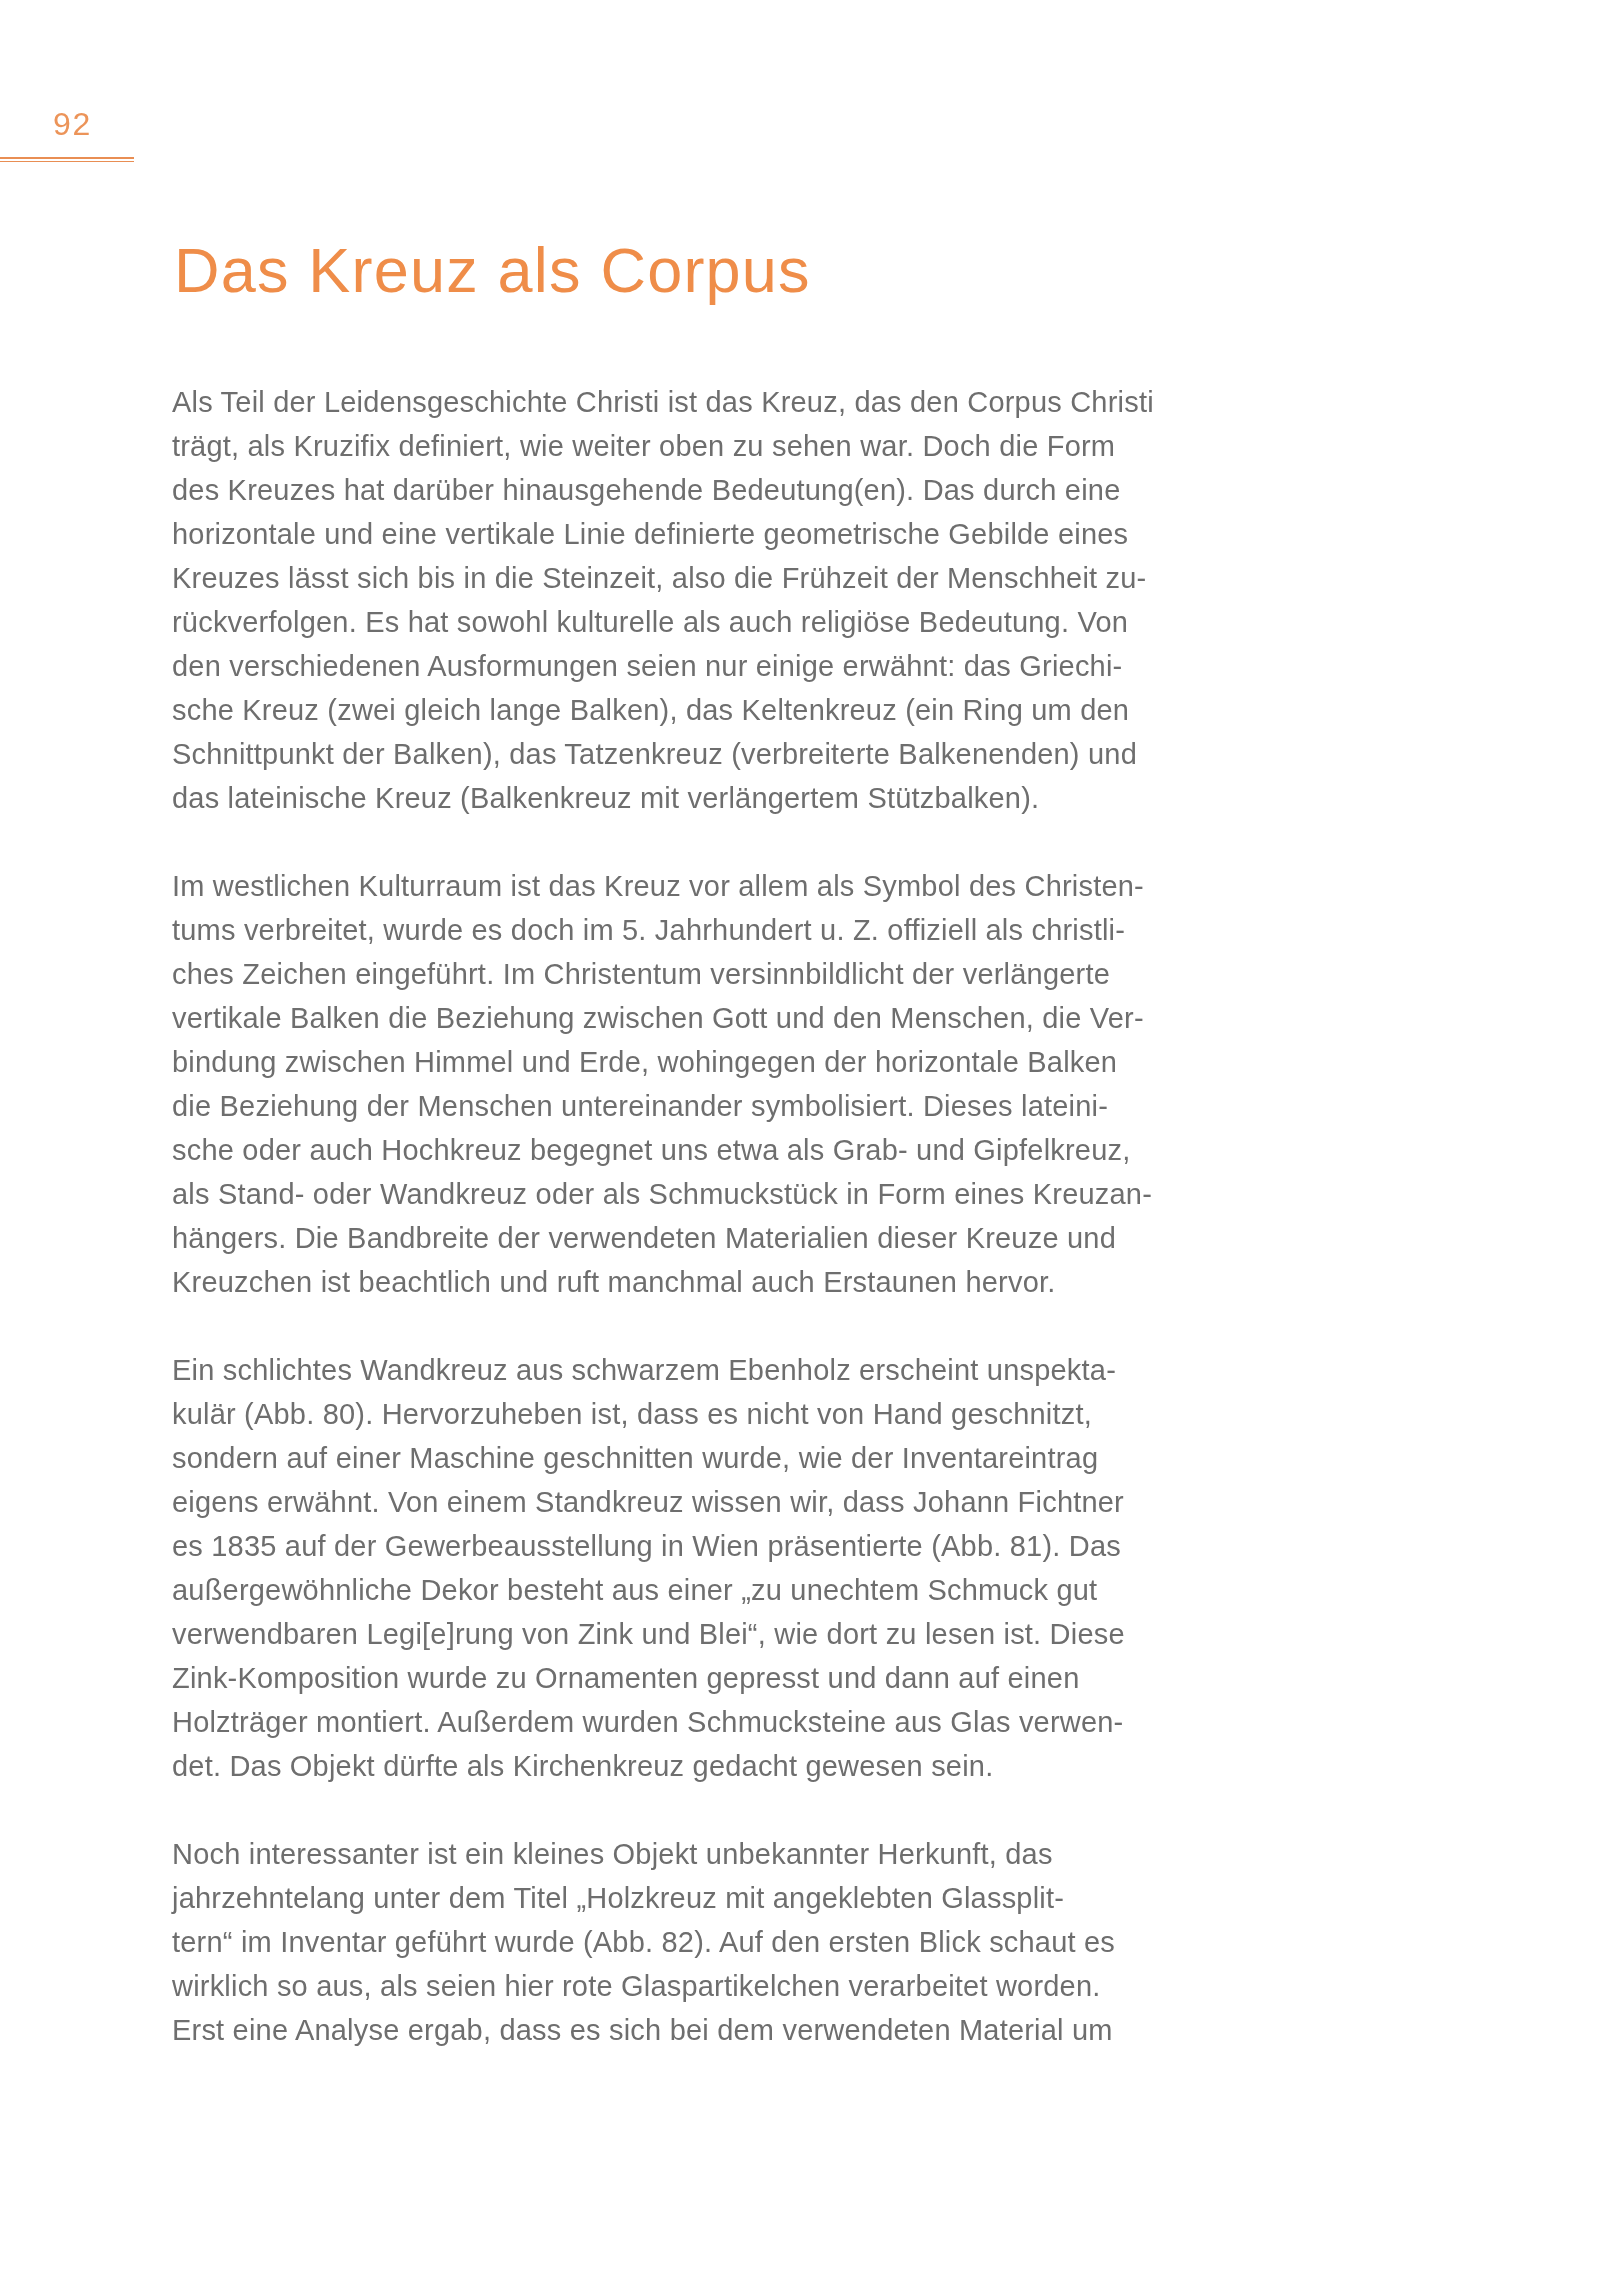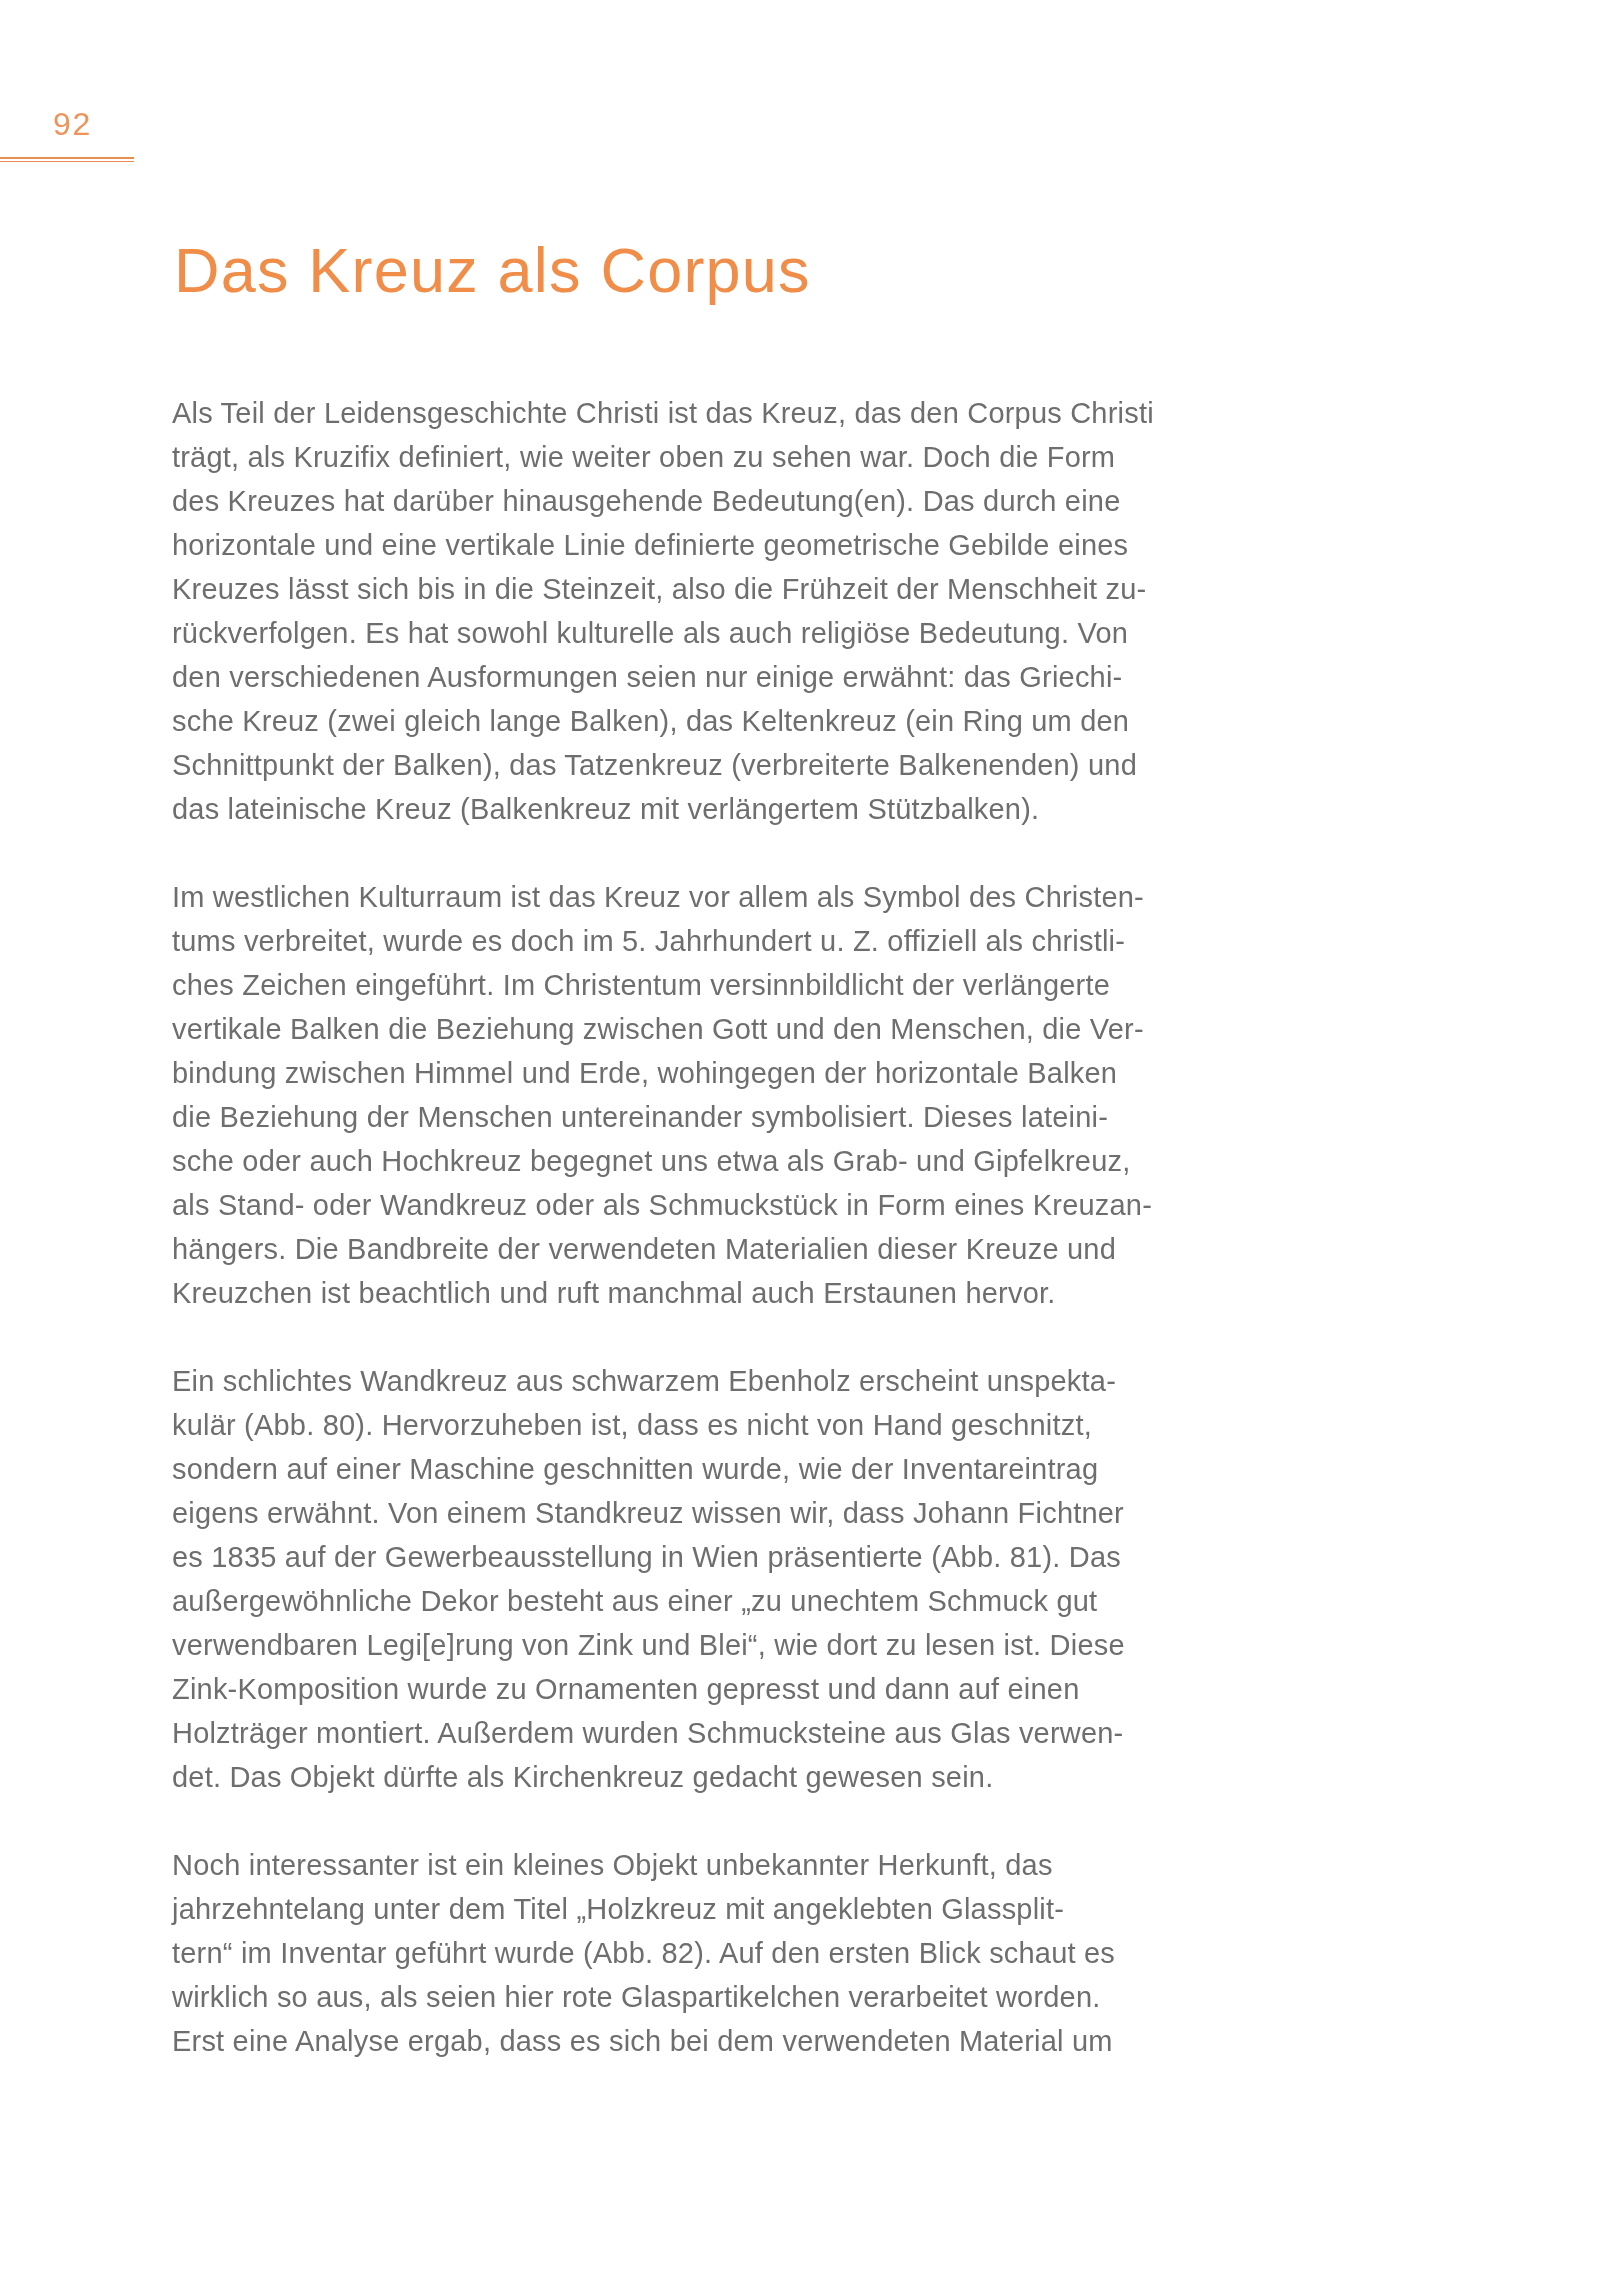--- a/index.html
+++ b/index.html
@@ -46,21 +46,21 @@
     letter-spacing: 1.2px;
     white-space: nowrap;
   }
   .text-block {
     position: absolute;
     top: 375px;
     left: 172px;
     width: 1133px;
   }
   .body-paragraph {
-    margin: 16px 0 44px 0;
+    margin: 5px 0 44px 0;
     font-size: 29px;
     line-height: 44px;
     font-weight: 300;
     color: #6e6e6e;
     white-space: pre-line;
     letter-spacing: 0.2px;
   }
 </style>
 </head>
 <body>

